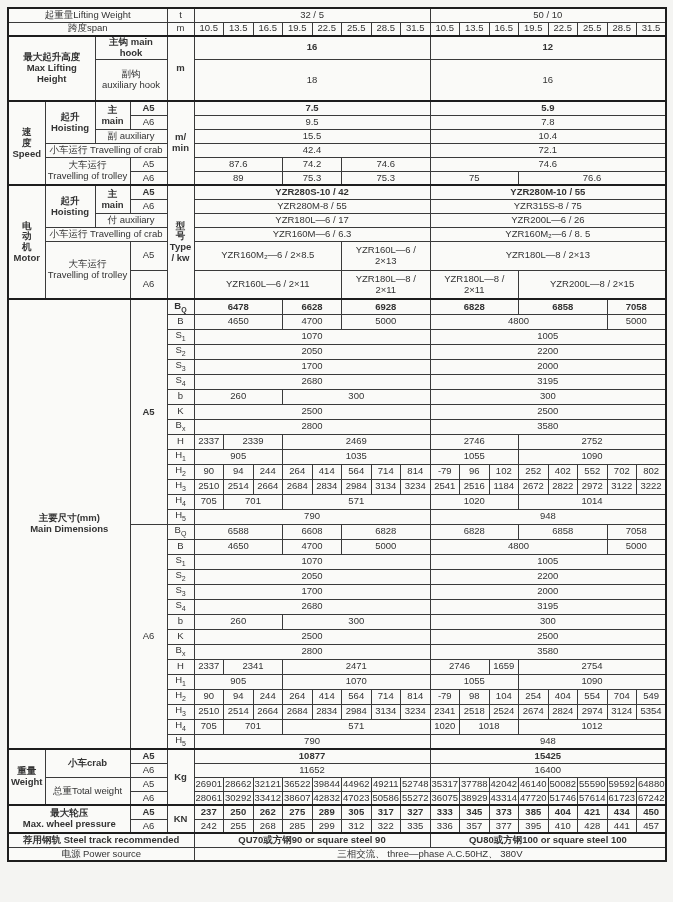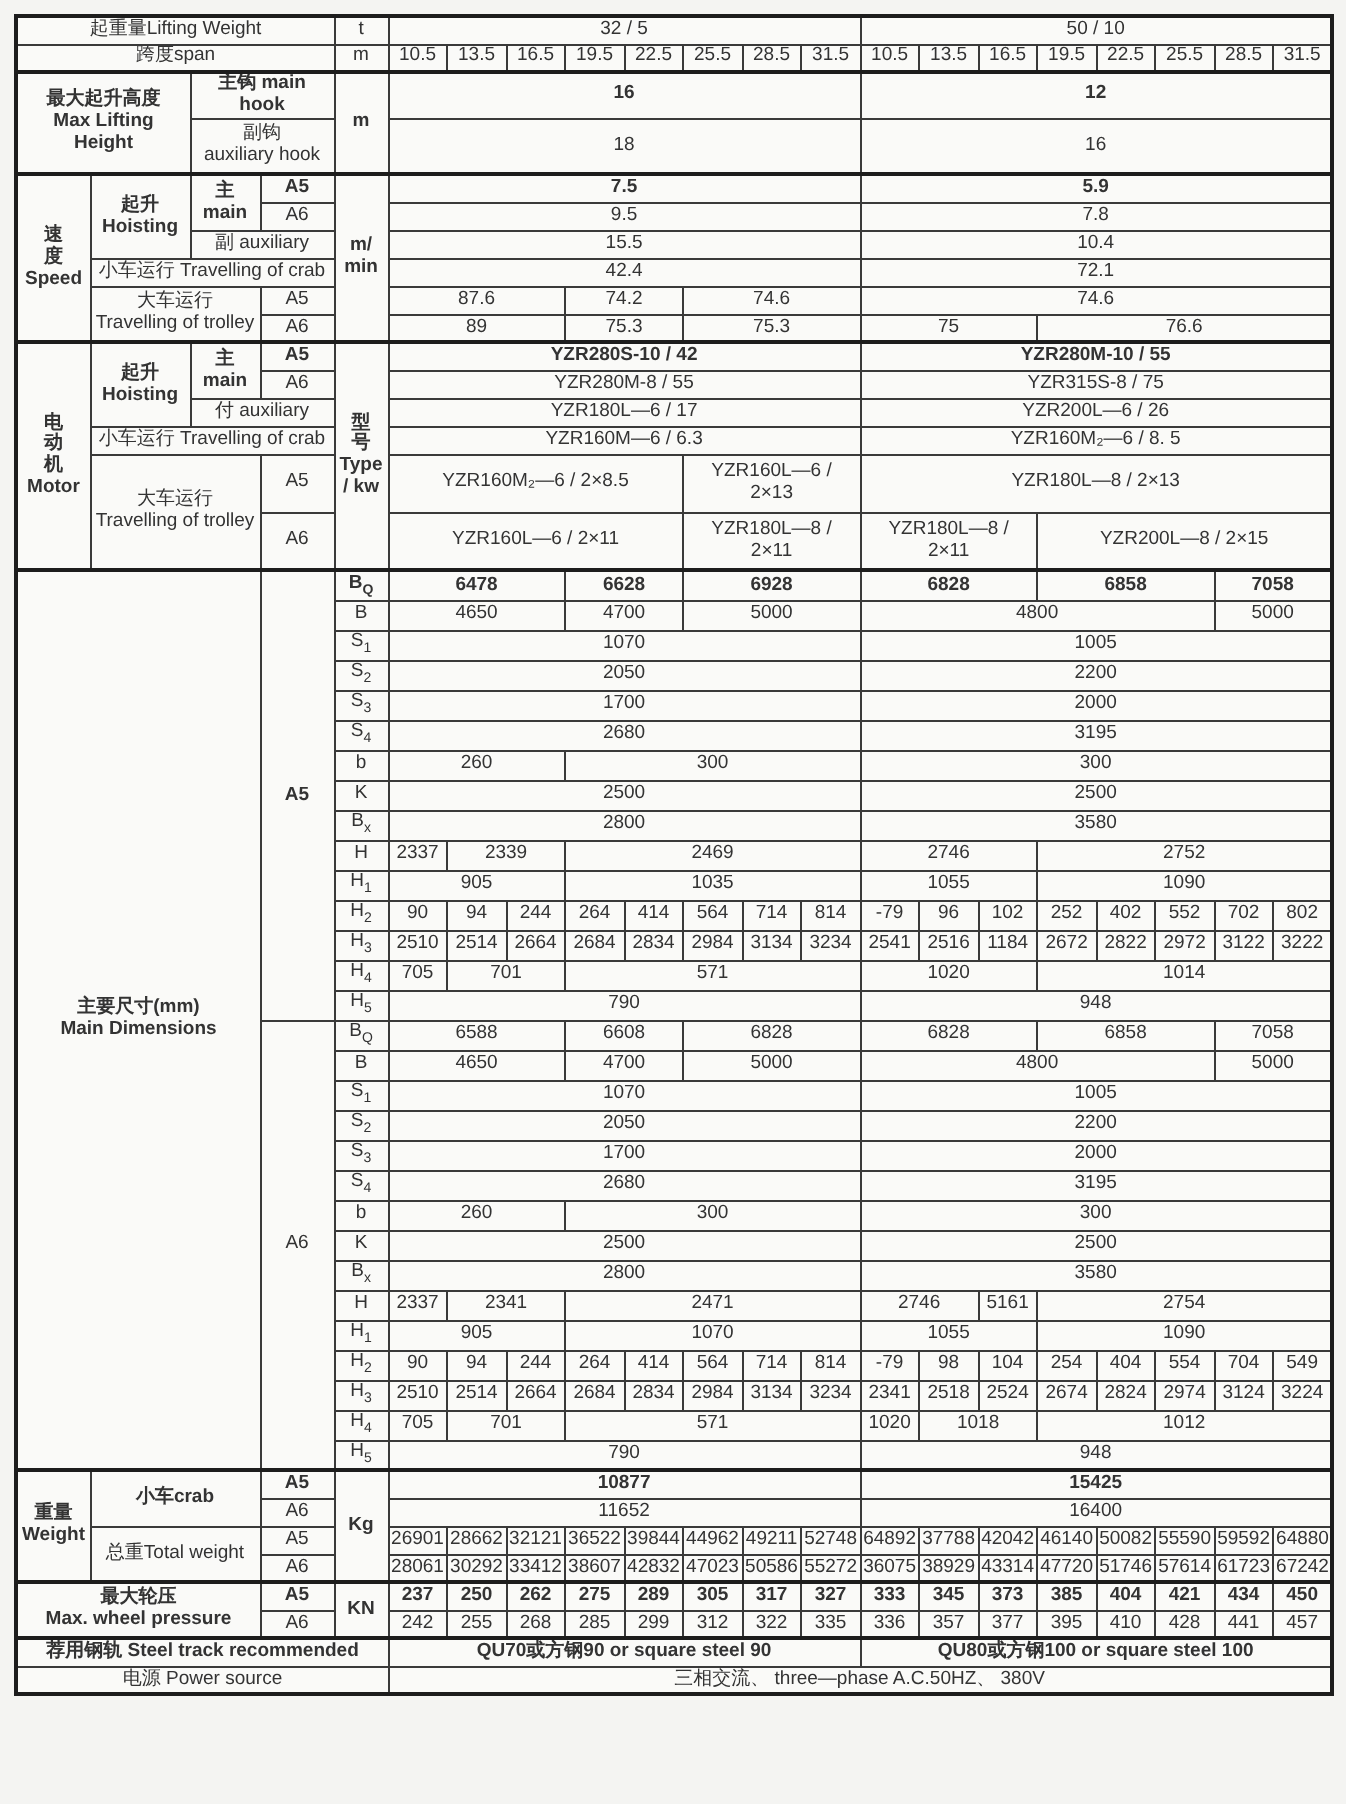--- a/index.html
+++ b/index.html
@@ -17,21 +17,21 @@
     padding:0 1px;white-space:pre-line;
     overflow:hidden;color:#333;
   }
   table.spec{border:2px solid #1d1d1d;}
   td.lab{font-size:10px;color:#2b2b2b;}
   td.vlab{font-size:11px;letter-spacing:0;}
   td.unit{font-size:10px;}
   td.dlab{font-size:10px;}
   td.dlab sub{font-size:7px;}
   tr{height:14px;}
-  tr.r-med{height:28px;padding-left:45px;}
+  tr.r-med{height:42px;padding-left:45px;}
   tr.r-h3{height:18px;}
   tr.r-tall{height:29px;}
   tr.r-dim{height:15px;}
   tr.sec > td{border-top:2px solid #1d1d1d;font-weight:bold;}
   col.c1{width:37px;} col.c2{width:50px;} col.c3{width:35px;}
   col.c4{width:37px;} col.c5{width:27px;} col.cd{width:29.5px;}
 </style>
 </head>
 <body>
 
@@ -371,21 +371,21 @@
           <td class="dlab"><span>B</span><sub>x</sub></td>
           <td colspan="8">2800</td>
           <td colspan="8">3580</td>
         </tr>
         <tr class="r-dim">
           <td class="dlab">H</td>
           <td>2337</td>
           <td colspan="2">2341</td>
           <td colspan="5">2471</td>
           <td colspan="2">2746</td>
-          <td>5161</td>
+          <td>1659</td>
           <td colspan="5">2754</td>
         </tr>
         <tr class="r-dim">
           <td class="dlab"><span>H</span><sub>1</sub></td>
           <td colspan="3">905</td>
           <td colspan="5">1070</td>
           <td colspan="3">1055</td>
           <td colspan="5">1090</td>
         </tr>
         <tr class="r-dim">
@@ -417,21 +417,21 @@
           <td>2984</td>
           <td>3134</td>
           <td>3234</td>
           <td>2341</td>
           <td>2518</td>
           <td>2524</td>
           <td>2674</td>
           <td>2824</td>
           <td>2974</td>
           <td>3124</td>
-          <td>3224</td>
+          <td>5354</td>
         </tr>
         <tr class="r-dim">
           <td class="dlab"><span>H</span><sub>4</sub></td>
           <td>705</td>
           <td colspan="2">701</td>
           <td colspan="5">571</td>
           <td>1020</td>
           <td colspan="2">1018</td>
           <td colspan="5">1012</td>
         </tr>
@@ -458,21 +458,21 @@
           <td colspan="2" rowspan="2" class="lab">总重Total weight</td>
           <td class="lab">A5</td>
           <td>26901</td>
           <td>28662</td>
           <td>32121</td>
           <td>36522</td>
           <td>39844</td>
           <td>44962</td>
           <td>49211</td>
           <td>52748</td>
-          <td>64892</td>
+          <td>35317</td>
           <td>37788</td>
           <td>42042</td>
           <td>46140</td>
           <td>50082</td>
           <td>55590</td>
           <td>59592</td>
           <td>64880</td>
         </tr>
         <tr>
           <td class="lab">A6</td>

